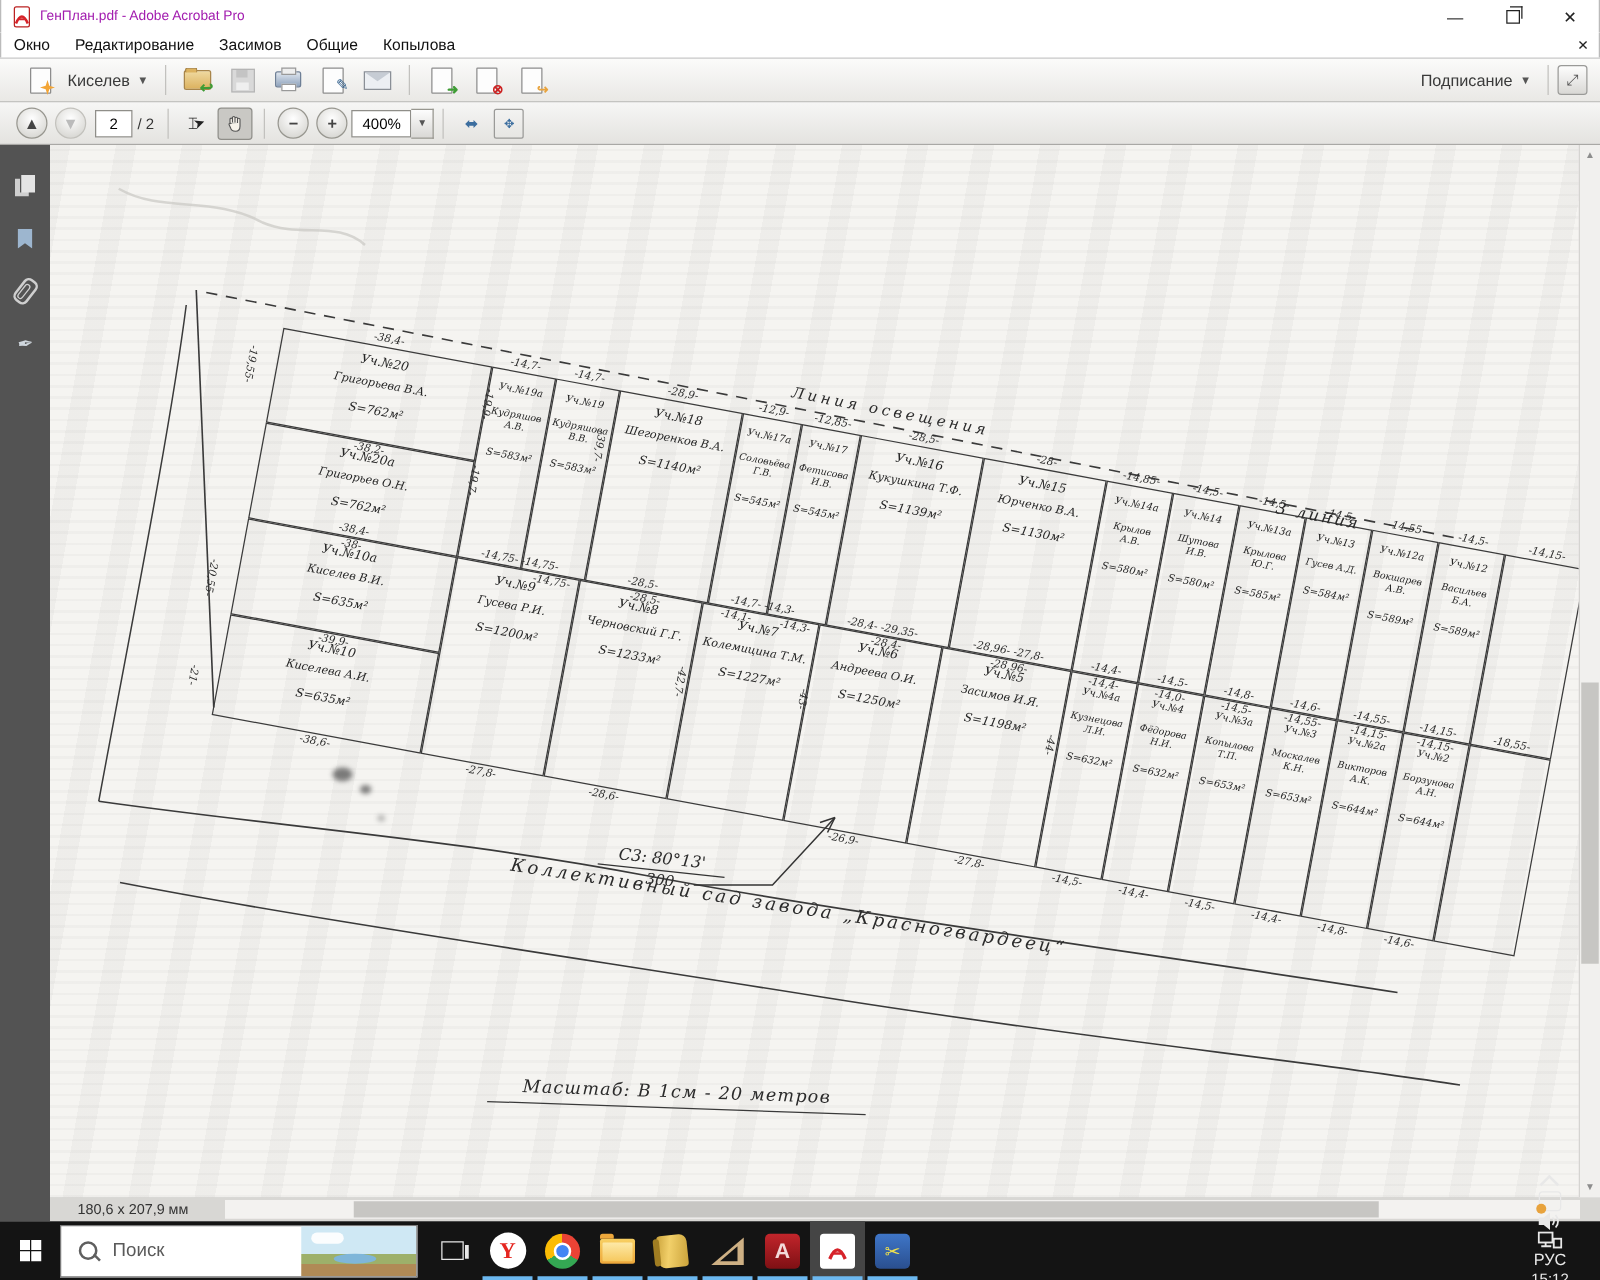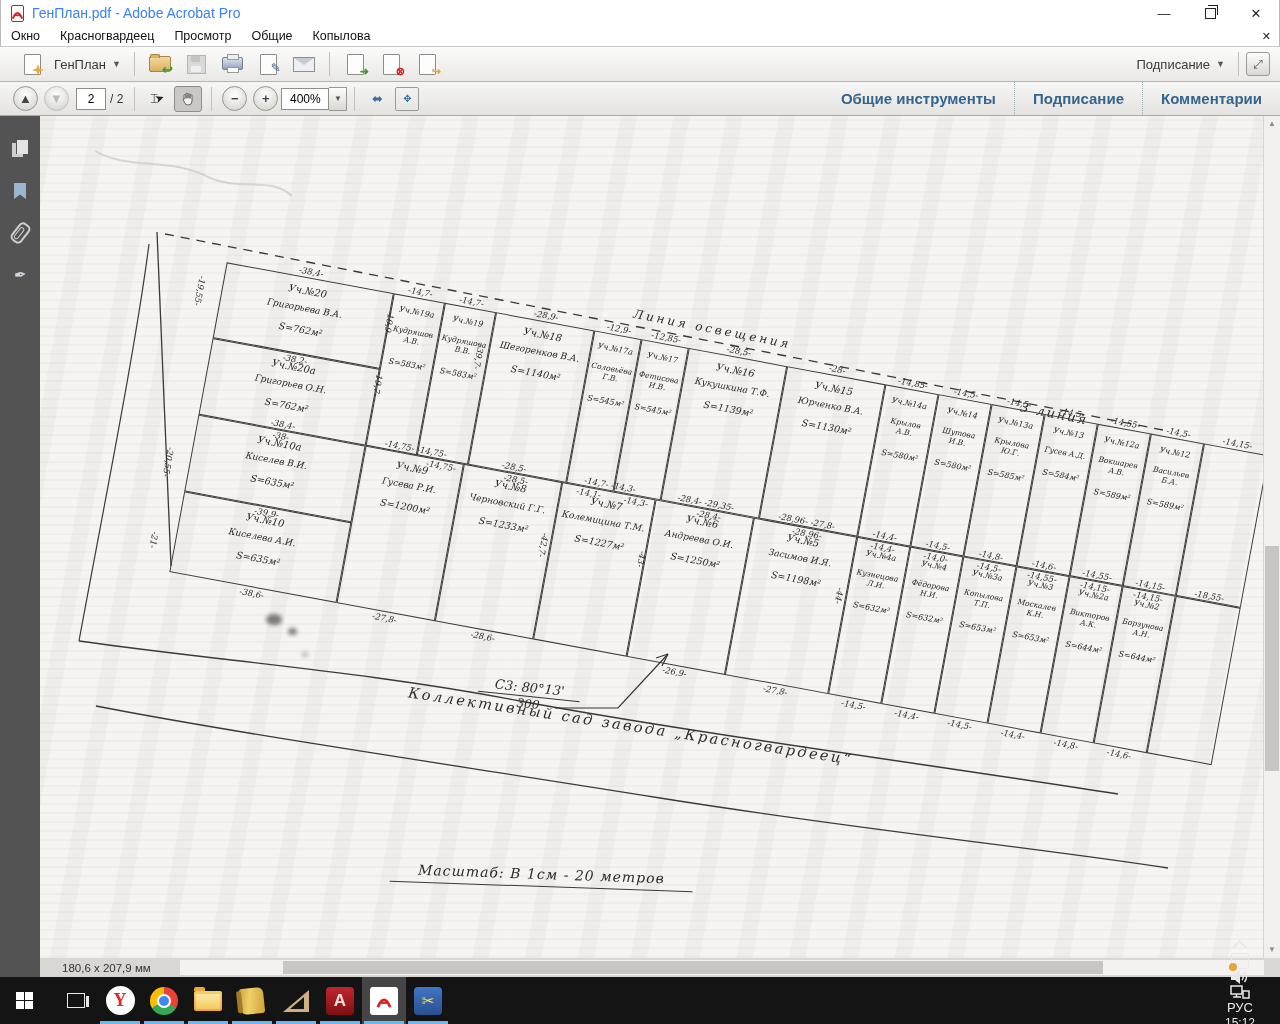--- a/index.html
+++ b/index.html
@@ -4,21 +4,21 @@
 <style>
   html,body{margin:0;padding:0;}
   body{width:1280px;height:1024px;position:relative;overflow:hidden;
        font-family:"Liberation Sans",sans-serif;background:#fff;}
   
   .titlebar{position:absolute;left:0;top:0;width:1280px;height:26px;background:#fff;
             display:flex;align-items:center;border-left:1px solid #bbb;border-right:1px solid #bbb;box-sizing:border-box;}
   .app-ico{width:17px;height:17px;margin:0 6px 0 8px;position:relative;flex:0 0 auto;}
   .app-ico .pgx{position:absolute;inset:0 2px;background:#fff;border:1.5px solid #b22;border-radius:2px;}
   .app-ico svg{position:absolute;left:1px;top:3px;}
-  .title-text{font-size:14px;color:#3b82f6;}
+  .title-text{font-size:11px;color:#a21caf;}
   .win-btns{margin-left:auto;display:flex;}
   .wbtn{width:46px;height:26px;display:flex;align-items:center;justify-content:center;color:#222;font-size:13px;}
   .wbtn .rst{width:9px;height:9px;border:1px solid #222;position:relative;}
   .wbtn .rst:before{content:"";position:absolute;left:2px;top:-4px;width:9px;height:9px;border:1px solid #222;border-bottom:none;border-left:none;}
   .menubar{position:absolute;left:0;top:26px;width:1280px;height:20px;background:#fff;display:flex;align-items:center;
            border-left:1px solid #bbb;border-right:1px solid #bbb;box-sizing:border-box;}
   .menu-item{font-size:12.5px;color:#111;padding:0 10px;}
   .menu-close{margin-left:auto;font-size:11px;color:#222;padding:0 8px;}
   
   .toolbar1{position:absolute;left:0;top:46px;width:1280px;height:36px;
@@ -183,34 +183,34 @@
     <span class="wbtn">—</span>
     <span class="wbtn">
         <span class="rst"></span>
       </span>
     <span class="wbtn">✕</span>
   </span>
 </div>
 
 <div class="menubar">
   <span class="menu-item">Окно</span>
-  <span class="menu-item">Красногвардеец</span>
-  <span class="menu-item">Просмотр</span>
+  <span class="menu-item">Редактирование</span>
+  <span class="menu-item">Засимов</span>
   <span class="menu-item">Общие</span>
   <span class="menu-item">Копылова</span>
   <span class="menu-close">✕</span>
 </div>
 
 <div class="toolbar1">
   <span class="tbtn">
     <span class="ico26">
         <span class="pg"></span>
         <span class="star4"></span>
       </span>
-    <span class="lbl">ГенПлан</span>
+    <span class="lbl">Киселев</span>
     <span class="caret">▼</span>
   </span>
   <span class="tsep"></span>
   <span class="ico26">
       <span class="folder-ico"></span>
       <span class="arr-green">↩</span>
     </span>
   <span class="ico26">
       <span class="floppy"></span>
     </span>
@@ -268,25 +268,20 @@
       <b>−</b>
     </span>
   <span class="circbtn">
       <b>+</b>
     </span>
   <span class="zoombox">400%</span>
   <span class="zoomdrop">▼</span>
   <span class="tsep"></span>
   <span class="fitico">⬌</span>
   <span class="fitico" style="border:1px solid #9a9a98;border-radius:2px;font-size:10px;">✥</span>
-  <span class="panelz">
-    <span class="panel-lbl">Общие инструменты</span>
-    <span class="panel-lbl">Подписание</span>
-    <span class="panel-lbl">Комментарии</span>
-  </span>
 </div>
 
 <div class="main">
   <div class="page">
 
     <svg width="1224" height="842" viewBox="0 0 1224 842" style="position:absolute;left:0;top:0;">
       <path d="M55 35 C90 55 130 40 170 62 C200 75 230 60 252 80" stroke="#c9c7c3" stroke-width="2" fill="none" opacity="0.7"></path>
       <path d="M125 118 L1128 315" stroke="#3a3a3a" stroke-width="1.3" stroke-dasharray="9 7" fill="none"></path>
       <path d="M117 116 L131 450" stroke="#3a3a3a" stroke-width="1.3" fill="none"></path>
       <path d="M109 128 C96 230 62 400 39 525" stroke="#3a3a3a" stroke-width="1.2" fill="none"></path>
@@ -552,20 +547,28 @@
 
 <div class="taskbar">
   <div class="start">
     <span class="winlogo">
         <span></span>
         <span></span>
         <span></span>
         <span></span>
       </span>
   </div>
+  <div class="searchbox">
+    <span class="mag"></span>
+    <span class="search-text">Поиск</span>
+    <span class="weather">
+        <span class="cloud"></span>
+        <span class="lake"></span>
+      </span>
+  </div>
   <div class="tslot" style="margin-left:6px;">
       <span class="tv-ico"></span>
     </div>
   <div class="tslot">
       <span class="ya">Y</span>
       <span class="runline"></span>
     </div>
   <div class="tslot">
       <span class="chrome"></span>
       <span class="runline"></span>

